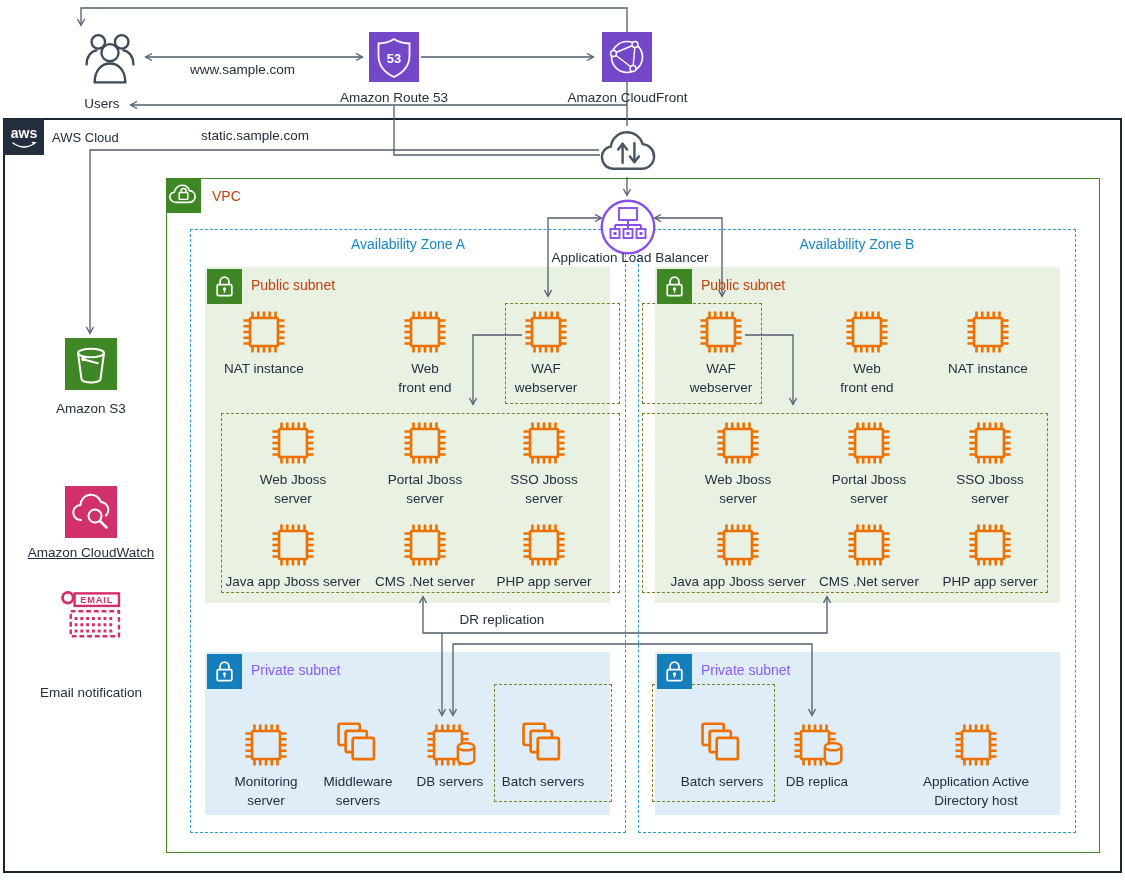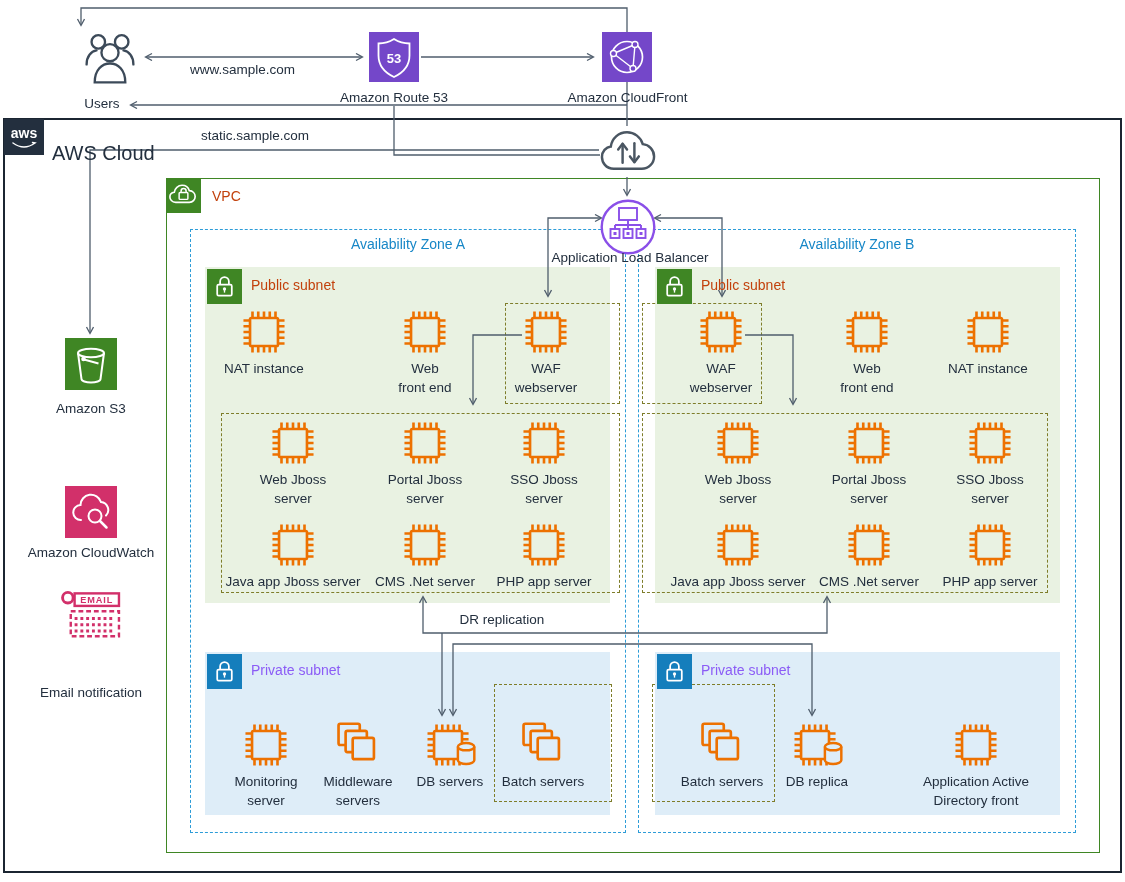--- a/index.html
+++ b/index.html
@@ -115,21 +115,21 @@
   <div class="lbl" style="left:180px;top:61px;width:125px;">www.sample.com</div>
   <div class="lbl" style="left:195px;top:127px;width:120px;">static.sample.com</div>
 
   <div class="abs" style="left:4px;top:119px;">
     <svg width="40" height="36" viewBox="0 0 40 36">
       <rect width="40" height="36" fill="#232F3E"></rect>
       <text x="20" y="19" text-anchor="middle" fill="#fff" font-size="14" font-weight="bold" font-family="Liberation Sans, sans-serif">aws</text>
       <path d="M9,24 q11,8 22,0 l-2.5,-0.5" stroke="#fff" stroke-width="1.5" fill="none" stroke-linecap="round"></path>
     </svg>
   </div>
-  <div class="lbl" style="left:52px;top:129px;width:80px;text-align:left;font-size:20px;margin-top:16px;">AWS Cloud</div>
+  <div class="lbl" style="left:52px;top:129px;width:80px;text-align:left;font-size:13px;">AWS Cloud</div>
 
   <div class="abs" style="left:599px;top:126px;">
     <svg width="59" height="50" viewBox="0 0 60 50">
       <path d="M15,43 C7,43 3,36.5 3,31 C3,25.5 7,21 12,20.5 C13,12 20,6 28.5,6 C36,6 42.5,11 44.5,18 C51,18.5 56,24 56,30.5 C56,37.5 50.5,43 43.5,43 Z" stroke="#4A5662" stroke-width="2.5" fill="#fff"></path>
       <g stroke="#4A5662" stroke-width="2.5" fill="none" stroke-linecap="round" stroke-linejoin="round">
         <path d="M24,37 V18"></path>
           <path d="M19.5,23.5 L24,17.5 L28.5,23.5"></path>
         <path d="M36,17 V36"></path>
           <path d="M31.5,30.5 L36,36.5 L40.5,30.5"></path>
       </g>
@@ -152,21 +152,21 @@
   <div class="abs" style="left:65px;top:486px;">
     <svg width="52" height="52" viewBox="0 0 52 52">
       <rect width="52" height="52" fill="#D2306A"></rect>
       <g stroke="#fff" stroke-width="2" fill="none" stroke-linecap="round">
         <path d="M16,34 a7.5,7.5 0 0 1 -0.5,-15 a10.5,10.5 0 0 1 20.5,-3 a8,8 0 0 1 5,13.5"></path>
         <circle cx="30" cy="30" r="6.5"></circle>
         <path d="M35,35 L41.5,41.5" stroke-width="2.5"></path>
       </g>
     </svg>
   </div>
-  <div class="lbl" style="left:10px;top:544px;width:162px;">Amazon CloudWatch</div>
+  <div class="lbl" style="left:10px;top:544px;width:162px;text-decoration:underline;">Amazon CloudWatch</div>
 
   <div class="abs" style="left:60px;top:590px;">
     <svg width="62" height="54" viewBox="0 0 64 56">
       <g stroke="#D2306A" fill="#fff">
         <circle cx="8" cy="8" r="5.5" stroke-width="3"></circle>
         <rect x="15" y="3.5" width="46" height="13" stroke-width="2.5"></rect>
         <text x="38" y="13.5" text-anchor="middle" fill="#D2306A" stroke="none" font-size="9.5" font-weight="bold" letter-spacing="1" font-family="Liberation Sans, sans-serif">EMAIL</text>
         <rect x="11" y="22" width="50" height="26" stroke-width="2.5" stroke-dasharray="5,3"></rect>
       </g>
       <g stroke="#D2306A" stroke-width="3.2" stroke-dasharray="3,3" fill="none">
@@ -355,14 +355,14 @@
         </svg></div><div class="node-label">Batch servers</div></div>
     <div class="node" style="left: 737px; top: 722px;"><div class="node-icon"><svg width="51" height="46" viewBox="0 0 62 56">
     <path d="M14,3 V11 M14,45 V53 M3,14 H11 M45,14 H53 M21,3 V11 M21,45 V53 M3,21 H11 M45,21 H53 M28,3 V11 M28,45 V53 M3,28 H11 M45,28 H53 M35,3 V11 M35,45 V53 M3,35 H11 M45,35 H53 M42,3 V11 M42,45 V53 M3,42 H11 M45,42 H53 " stroke="#ED7100" stroke-width="3.2" fill="none"></path>
     <rect x="11" y="11" width="34" height="34" rx="1.5" stroke="#ED7100" stroke-width="3.2" fill="none"></rect>
     <path d="M40,30 V46.5 a10,4.5 0 0 0 20,0 V30" fill="#DEEDF8" stroke="#ED7100" stroke-width="3"></path>
     <ellipse cx="50" cy="30" rx="10" ry="4.5" fill="#DEEDF8" stroke="#ED7100" stroke-width="3"></ellipse>
         </svg></div><div class="node-label">DB replica</div></div>
     <div class="node" style="left: 896px; top: 722px;"><div class="node-icon"><svg width="46" height="46" viewBox="0 0 56 56">
     <path d="M14,3 V11 M14,45 V53 M3,14 H11 M45,14 H53 M21,3 V11 M21,45 V53 M3,21 H11 M45,21 H53 M28,3 V11 M28,45 V53 M3,28 H11 M45,28 H53 M35,3 V11 M35,45 V53 M3,35 H11 M45,35 H53 M42,3 V11 M42,45 V53 M3,42 H11 M45,42 H53 " stroke="#ED7100" stroke-width="3.2" fill="none"></path>
     <rect x="11" y="11" width="34" height="34" rx="1.5" stroke="#ED7100" stroke-width="3.2" fill="none"></rect>
-        </svg></div><div class="node-label">Application Active</div><div class="node-label">Directory front</div></div>
+        </svg></div><div class="node-label">Application Active</div><div class="node-label">Directory host</div></div>
   </div>
 
 </body></html>

